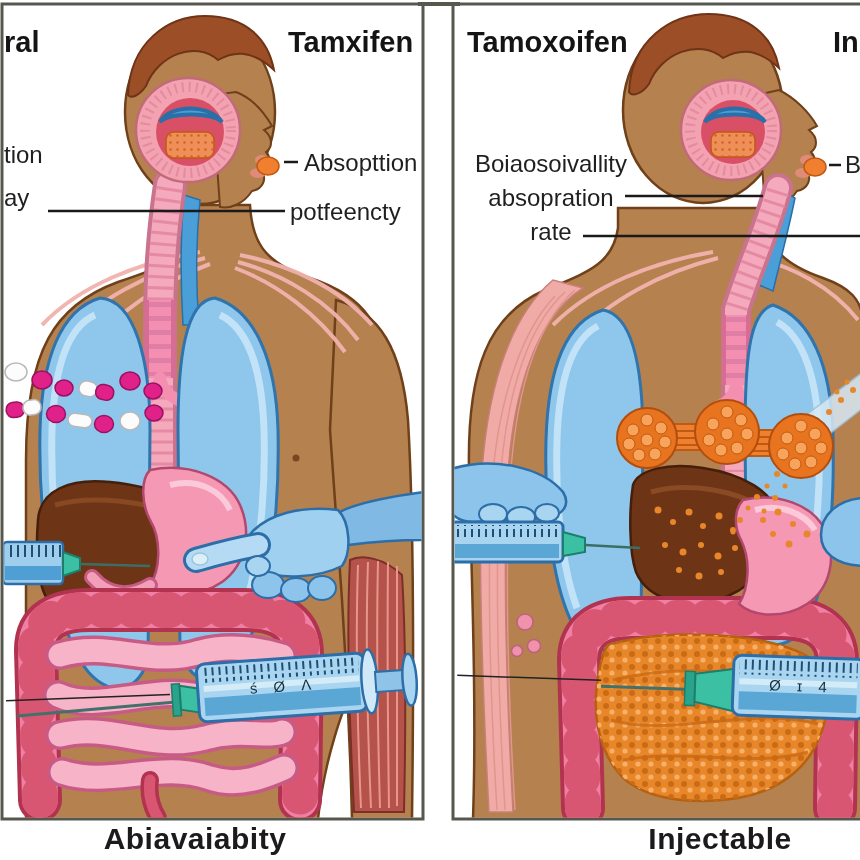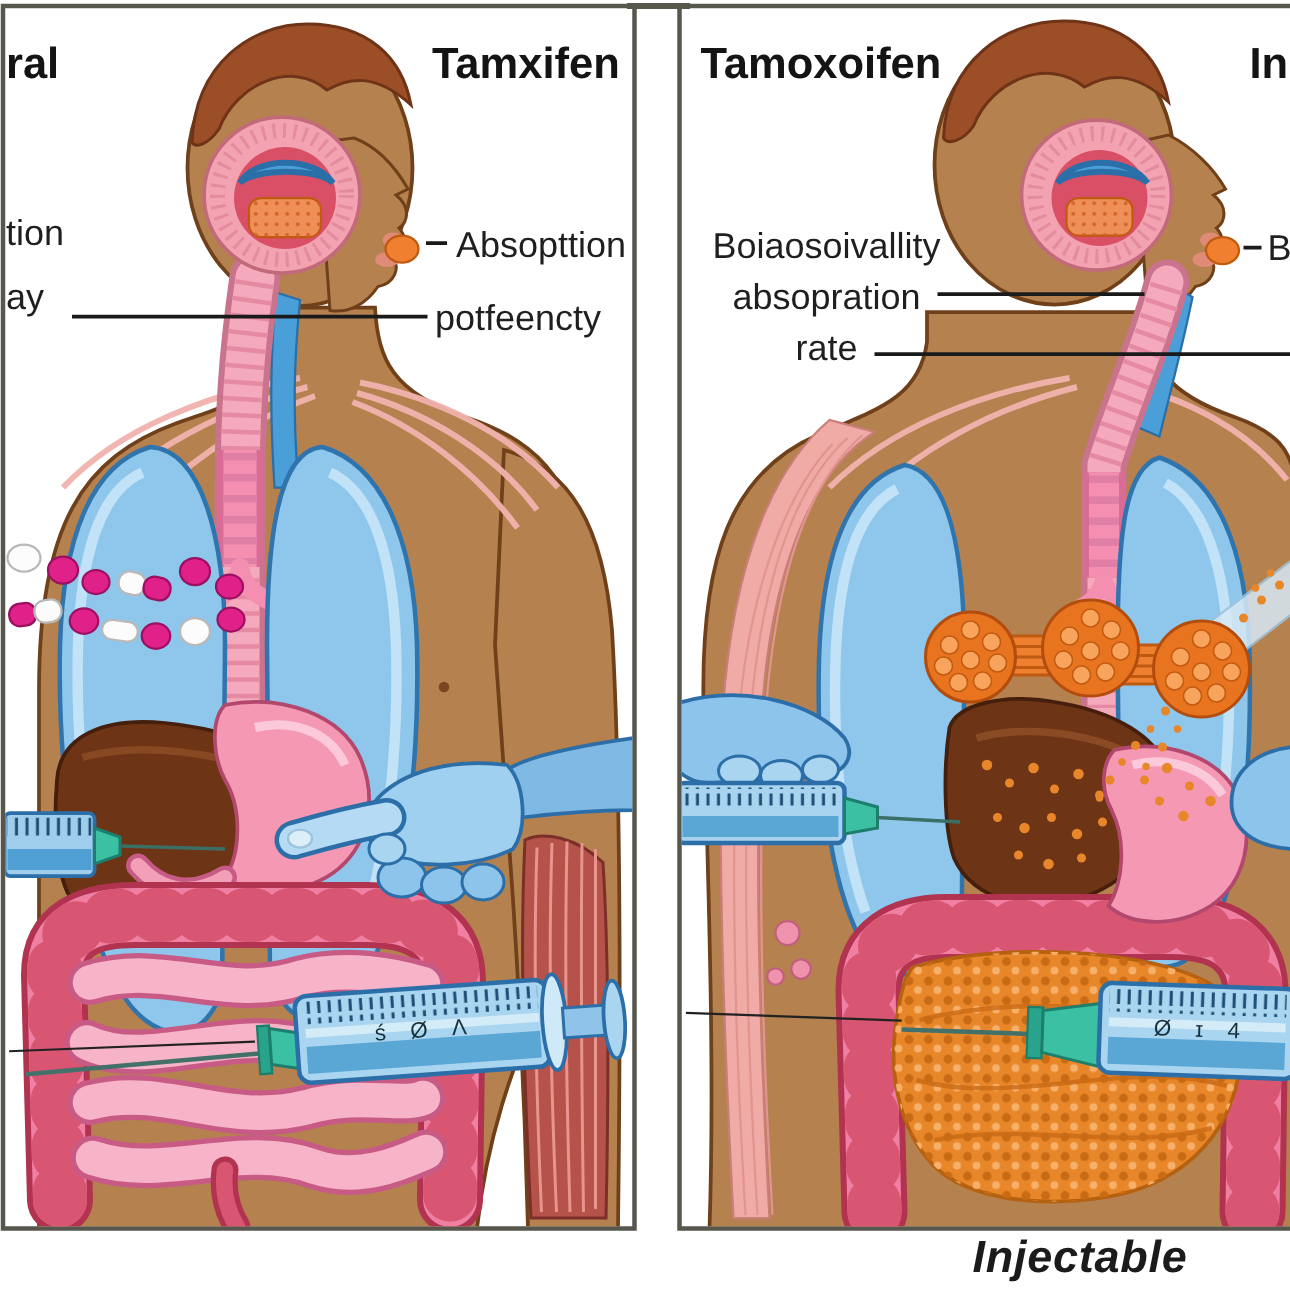--- a/index.html
+++ b/index.html
@@ -4,21 +4,21 @@
 <style>
   html,body{margin:0;padding:0;background:#ffffff;}
   #canvas{position:relative;width:860px;height:860px;background:#ffffff;overflow:hidden;
           font-family:"Liberation Sans", sans-serif;}
   .panel-svg{position:absolute;top:0;}
   #left-svg{left:0;}
   #right-svg{left:433px;}
   .caption{position:absolute;top:822px;font-size:30px;font-weight:600;color:#1b1b1b;
            text-align:center;letter-spacing:0.5px;}
   #caption-left{left:50px;width:290px;}
-  #caption-right{left:595px;width:250px;font-style:italic;}
+  #caption-right{left:595px;width:250px;}
   #top-gap-line{position:absolute;left:418px;top:2px;width:42px;height:4px;background:#57574e;}
   svg text{font-family:"Liberation Sans", sans-serif;}
   .title-t{font-size:29px;font-weight:bold;fill:#141414;}
   .label-t{font-size:24px;font-weight:500;fill:#1f1f1f;}
   .barrel-t{font-size:15px;font-weight:500;fill:#16323f;letter-spacing:6px;}
 </style>
 </head>
 <body>
 
 <div id="canvas">
@@ -473,15 +473,16 @@
       <text x="118" y="240" text-anchor="middle" class="label-t">rate</text>
       <text x="412" y="173" class="label-t">B</text>
       <text x="34" y="52" class="title-t">Tamoxoifen</text>
       <text x="400" y="52" class="title-t">In</text>
     </g>
   </g>
 </svg>
 
 <div id="top-gap-line"></div>
 
+<div id="caption-left" class="caption">Abiavaiabity</div>
 <div id="caption-right" class="caption">Injectable</div>
 
 </div>
 
 </body></html>

